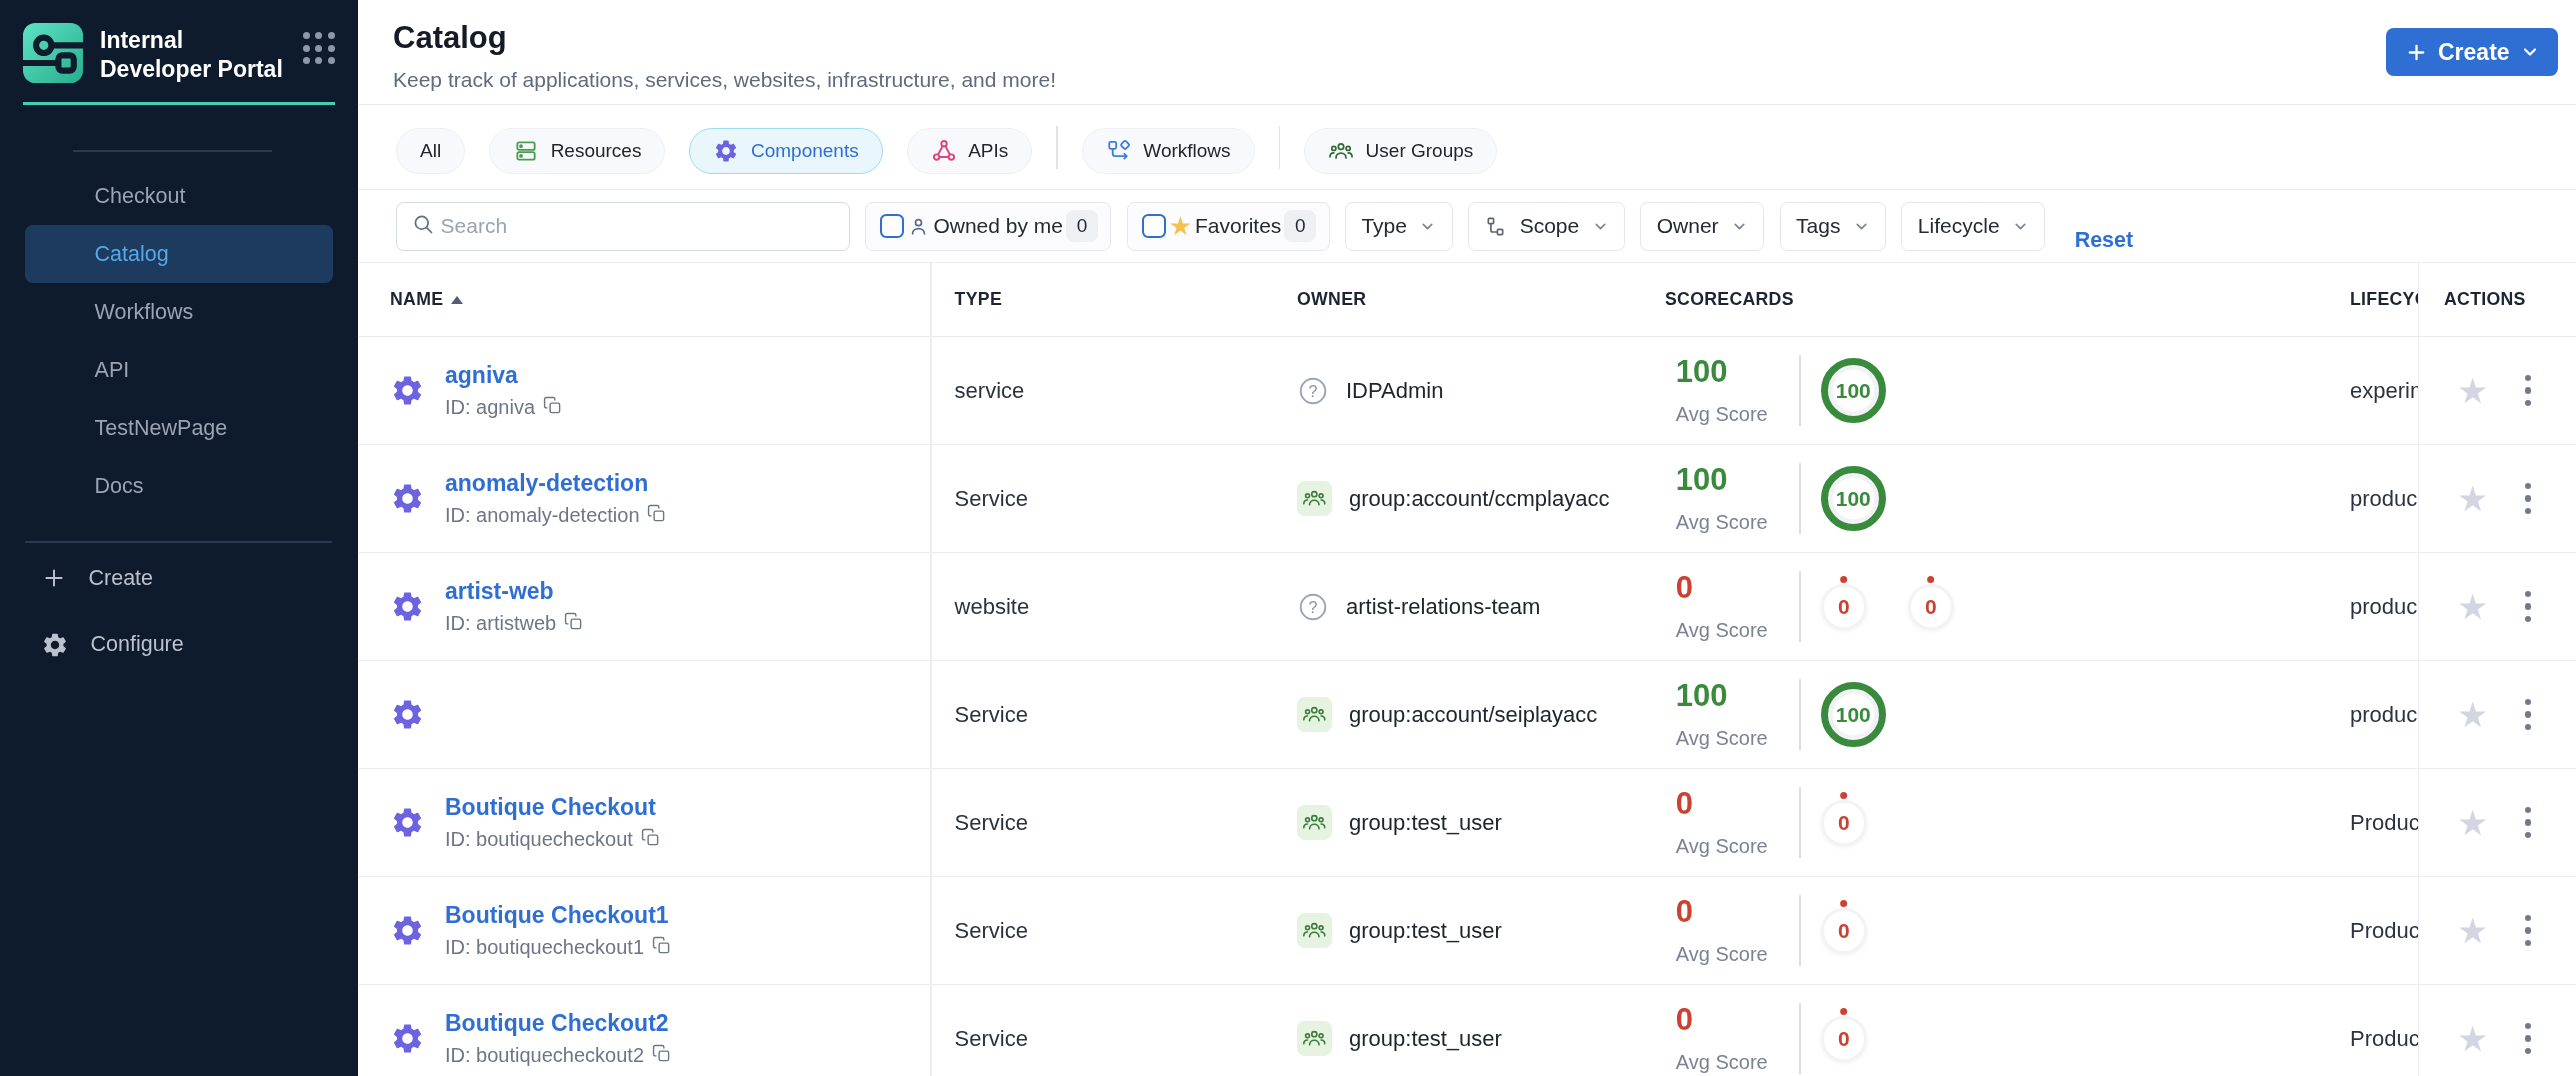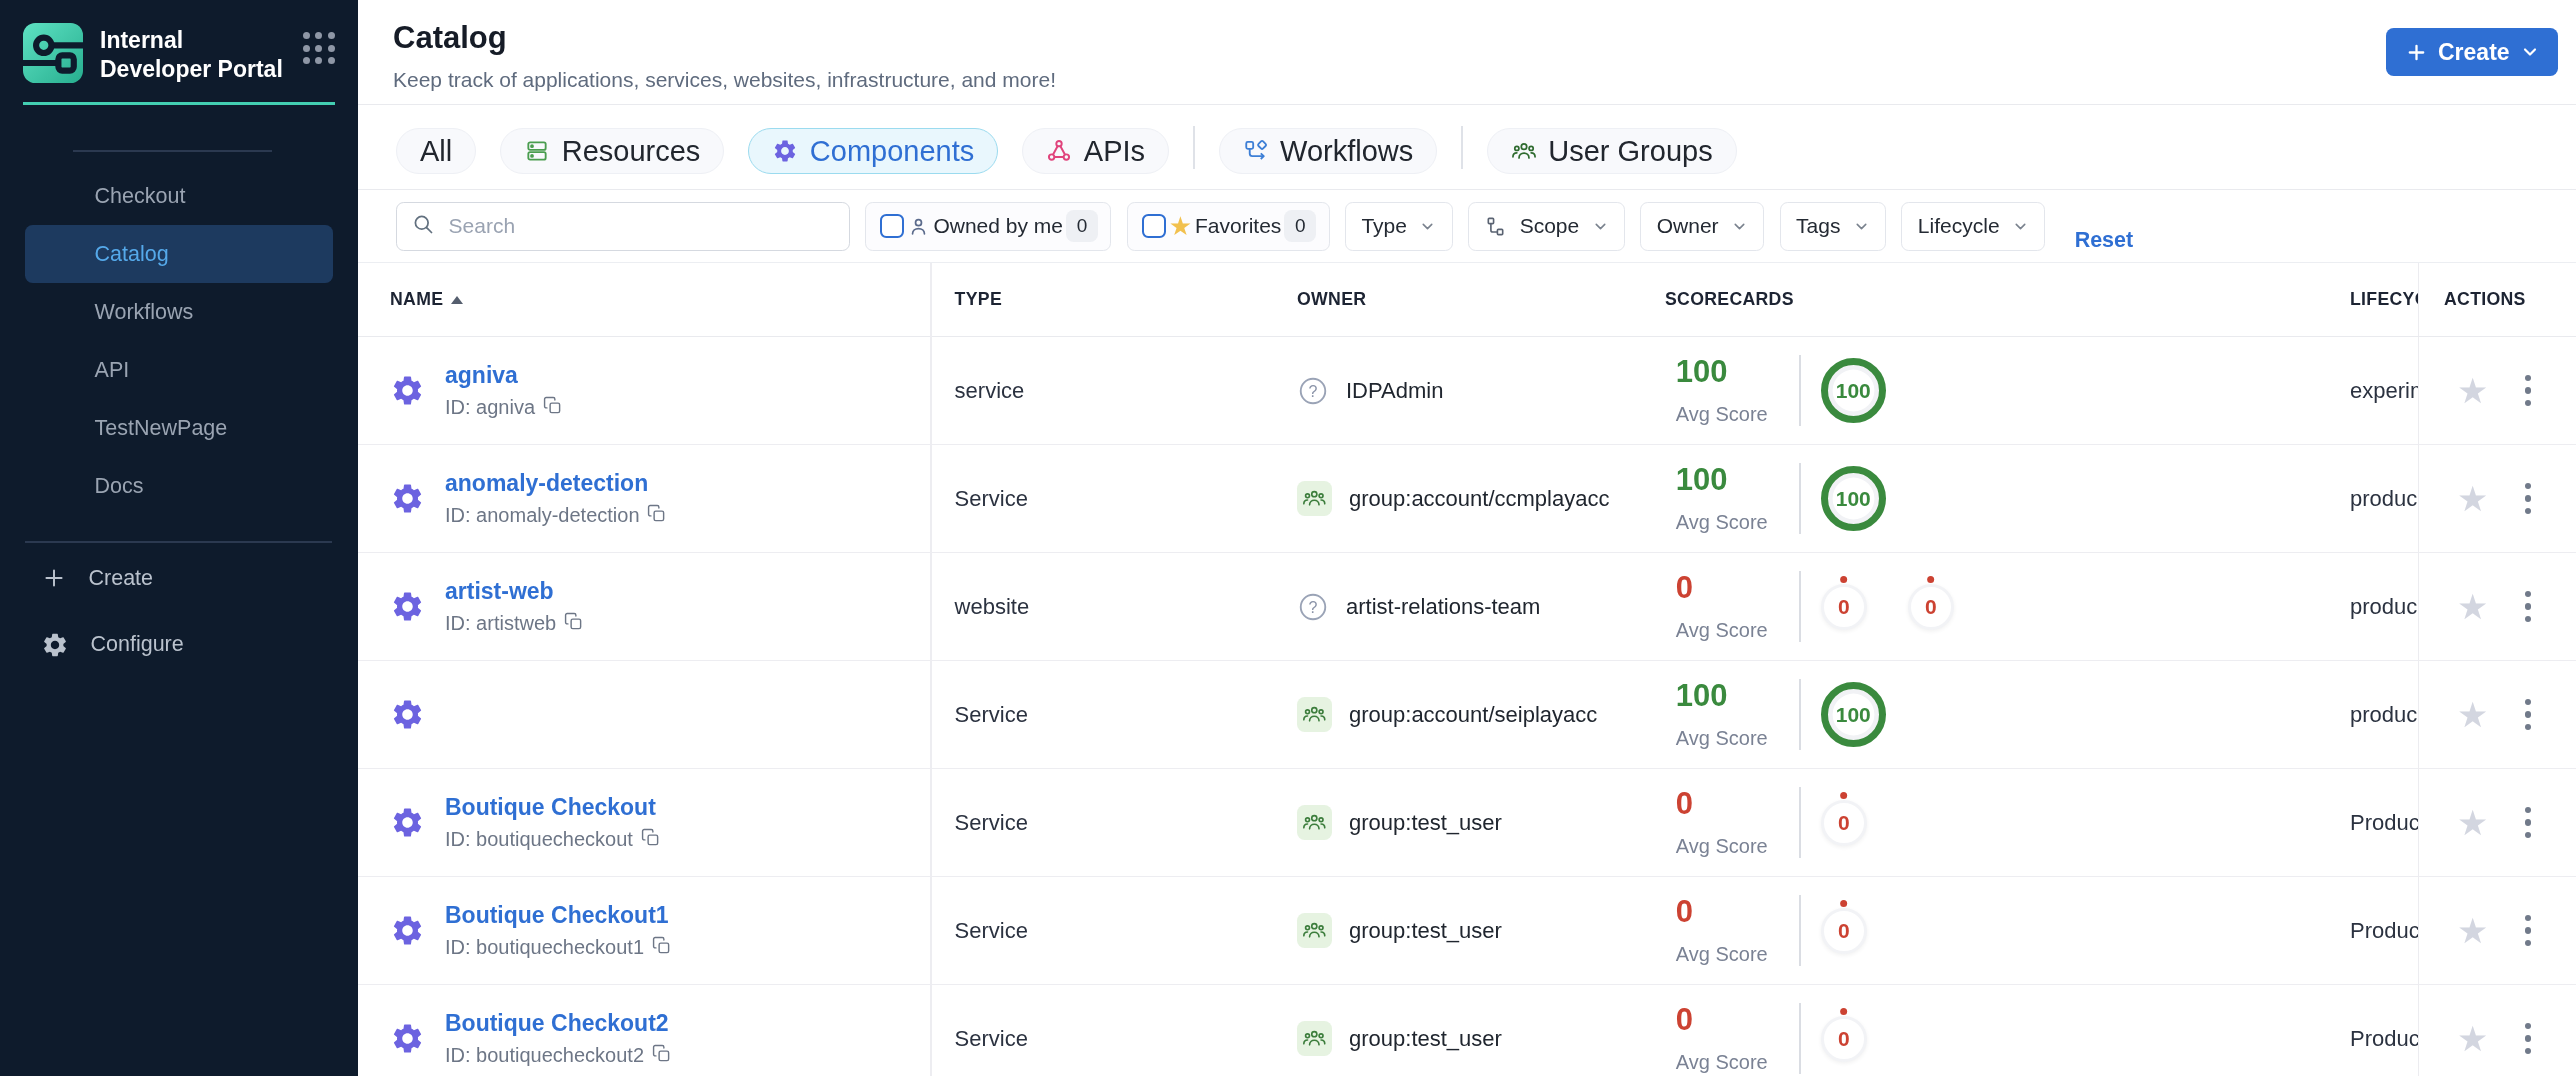--- a/index.html
+++ b/index.html
@@ -33,29 +33,29 @@
   .page-subtitle { font-size:21px; color:#5f6b7e; margin-top:12.3px; }
   .create-btn { position:absolute; right:17.7px; top:28px; width:172px; height:48px; background:#2f6fd3;
     border:none; border-radius:7.7px; color:#fff; font-size:23px; font-weight:bold;
     display:flex; align-items:center; justify-content:center; gap:10px; cursor:pointer;
     font-family:"Liberation Sans", sans-serif; }
   .create-btn svg { display:block; }
 
   .tabs-row { height:85px; border-bottom:1.5px solid #e9eaee; display:flex; align-items:center;
     padding-left:38px; gap:24px; }
   .pill { height:46px; border-radius:24.6px; background:#f8f9fc; border:1.5px solid #eef0f5;
-    display:flex; align-items:center; padding:0 23px; gap:11.5px; font-size:29px; color:#21262e; cursor:pointer; white-space:nowrap;margin-top:8px; }
+    display:flex; align-items:center; padding:0 23px; gap:11.5px; font-size:19px; color:#21262e; cursor:pointer; white-space:nowrap;margin-top:8px; }
   .pill.active { background:#e9f7fd; border-color:#9bdbef; color:#2f6fd3; }
   .pill .icon svg { display:block; }
   .tab-vdivider { width:1.5px; height:43px; background:#dfe2e8; }
 
   .filters-row { height:73px; display:flex; align-items:center; padding-left:38px; gap:15.4px;
     border-bottom:0.8px solid #eceef2; }
   .search-box { width:454px; height:49px; border:1.5px solid #d5d9e0; border-radius:7.7px; background:#fff;
-    display:flex; align-items:center; padding:0 14px; gap:13px; }
+    display:flex; align-items:center; padding:0 14px; gap:5px; }
   .search-box input { border:none; outline:none; flex:1; font-size:21px; color:#2b3240;
     font-family:"Liberation Sans", sans-serif; background:transparent; }
   .search-box input::placeholder { color:#9aa3b2; }
   .filter-check { height:49px; border:1.5px solid #e3e6ec; background:#fcfcfe; border-radius:7.7px;
     display:flex; align-items:center; padding:0 12.3px 0 14px; gap:3px; cursor:pointer; }
   .checkbox { width:24px; height:24px; border:2.3px solid #2f6fd3; border-radius:6.2px; background:#fff; }
   .filter-check .lbl { font-size:21px; color:#242a33; }
   .count-badge { min-width:32px; height:32px; border-radius:7.7px; background:#eef0f4; color:#242a33;
     font-size:19px; display:flex; align-items:center; justify-content:center; padding:0 7.7px; }
   .fav-star { color:#f2c14e; font-size:26px; line-height:1; }

